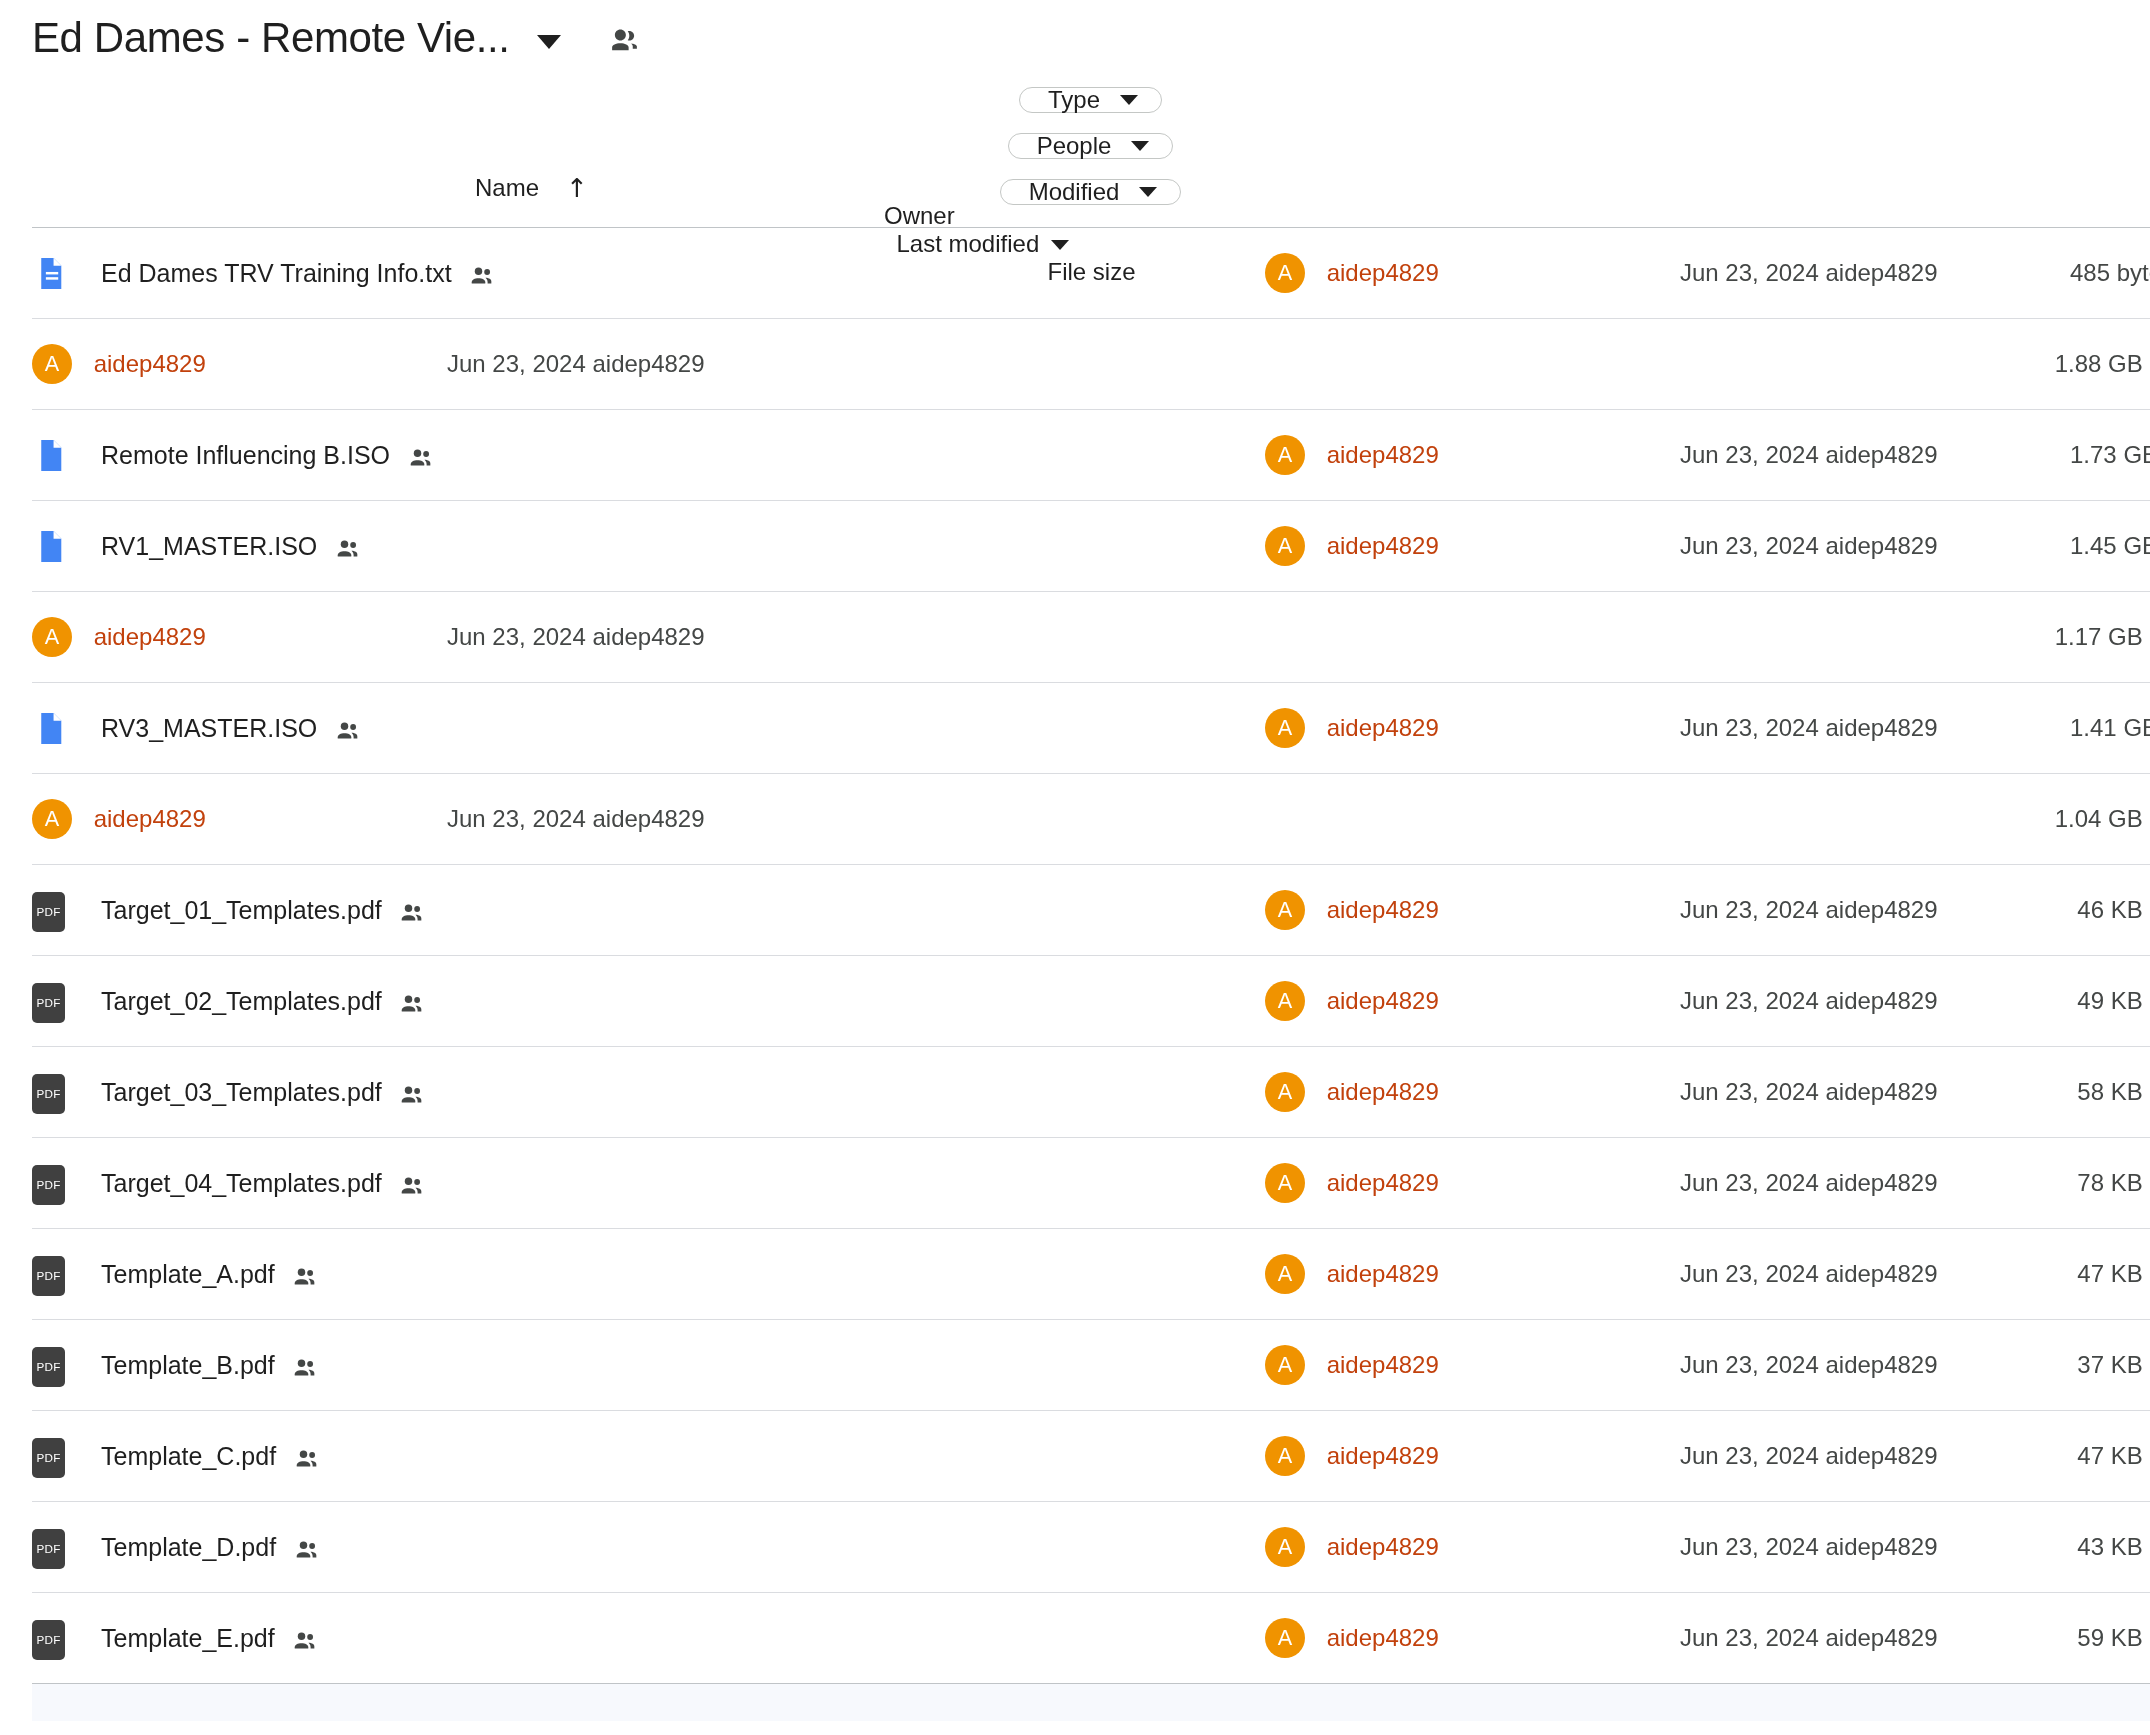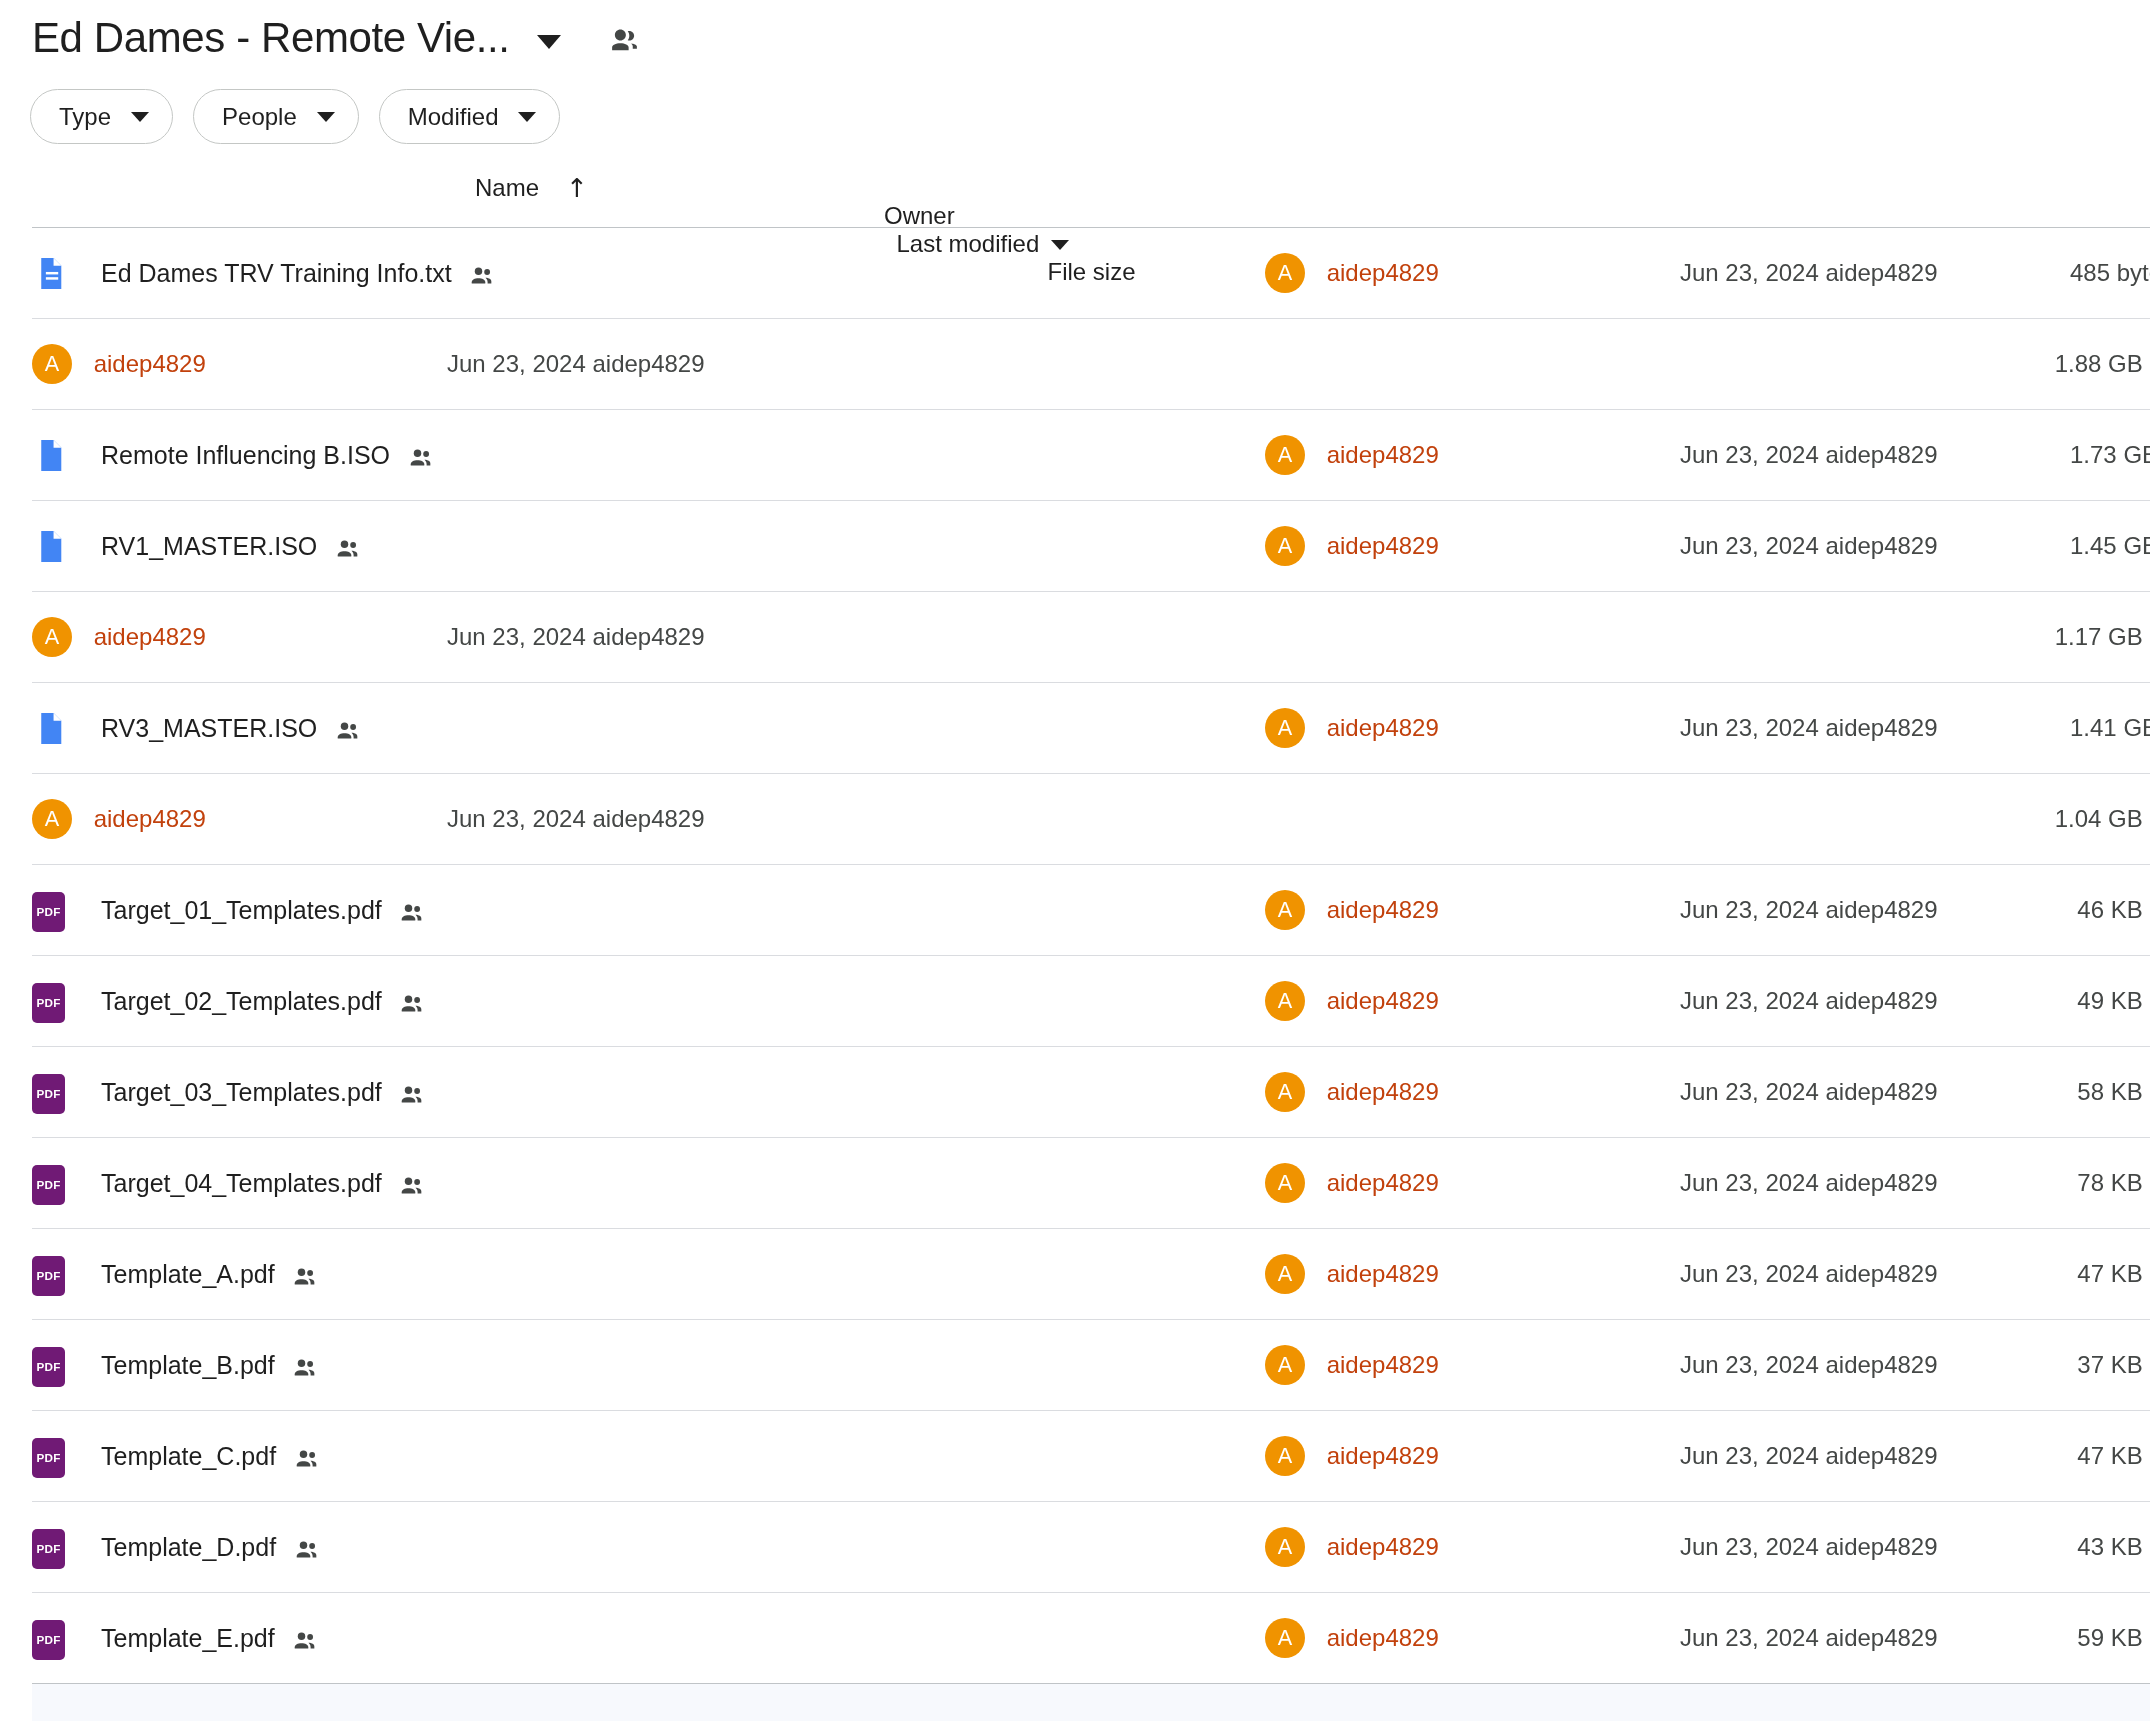--- a/index.html
+++ b/index.html
@@ -51,20 +51,21 @@
   }
 
   
   .filter-bar {
     display: flex;
     align-items: center;
     gap: 20px;
     padding-left: 30px;
     margin-top: 21.7px;
     height: 60px;
+    flex-direction: column;
   }
   .chip {
     display: inline-flex;
     align-items: center;
     height: 55px;
     border: 1.7px solid #c4c7c5;
     border-radius: 28px;
     padding: 0 23px 0 28px;
     background: #ffffff;
     box-sizing: border-box;
@@ -211,28 +212,28 @@
   .owner-name {
     font-size: 24px;
     color: #c2410c;
     white-space: nowrap;
   }
 
   
   .pdf-box {
     width: 33px;
     height: 40px;
-    background: #701a75;
+    background: #404040;
     border-radius: 5px;
     display: flex;
     align-items: center;
     justify-content: center;
     color: #ffffff;
     font-size: 11.7px;
-    font-weight: bold;
+    font-weight: normal;
     letter-spacing: 0.2px;
     font-family: "Liberation Sans", sans-serif;
   }
 
   
   .bottom-strip {
     margin-left: 32px;
     height: 37px;
     background: #f7f9fd;
   }

